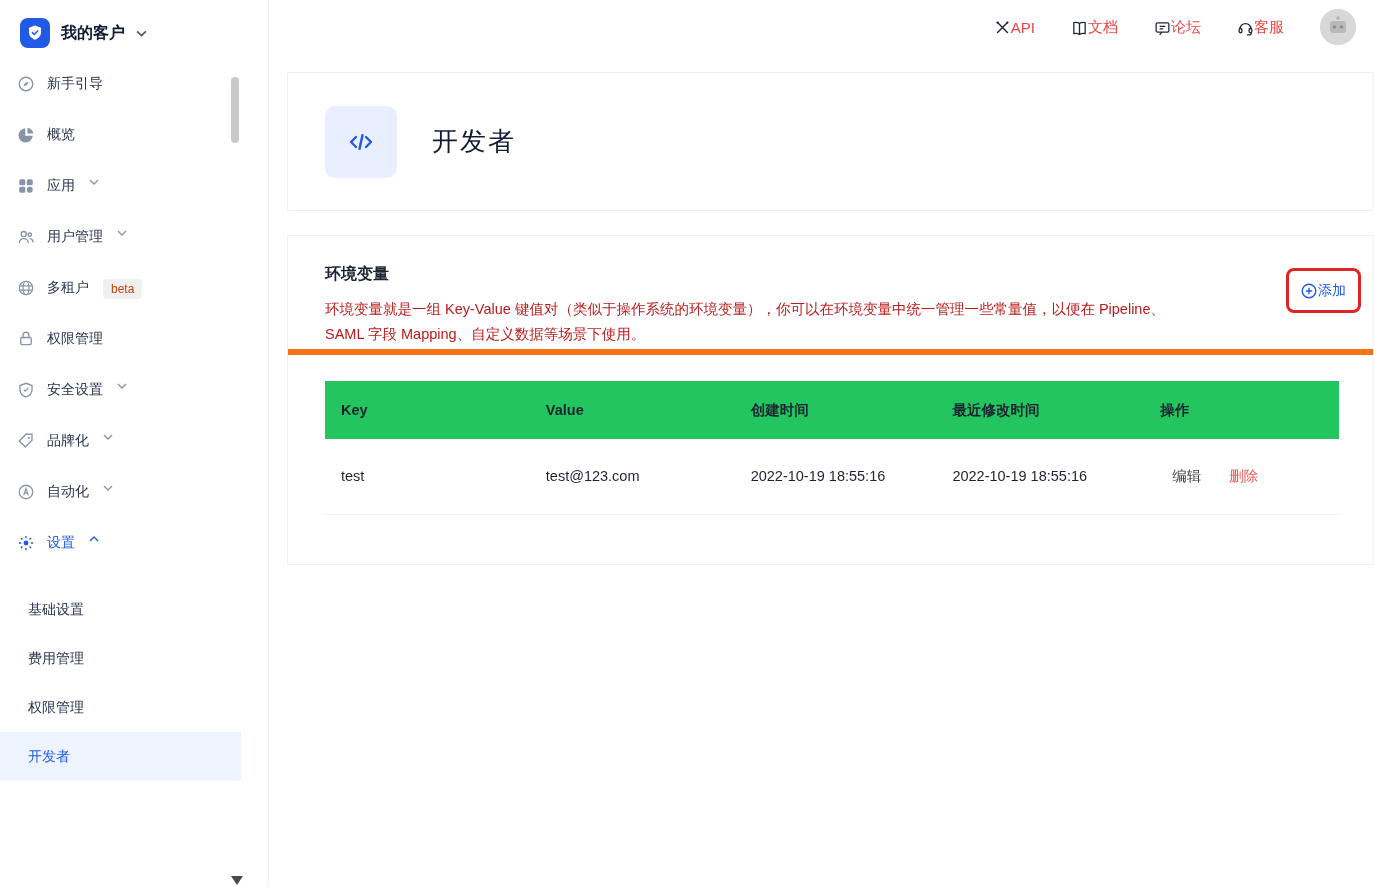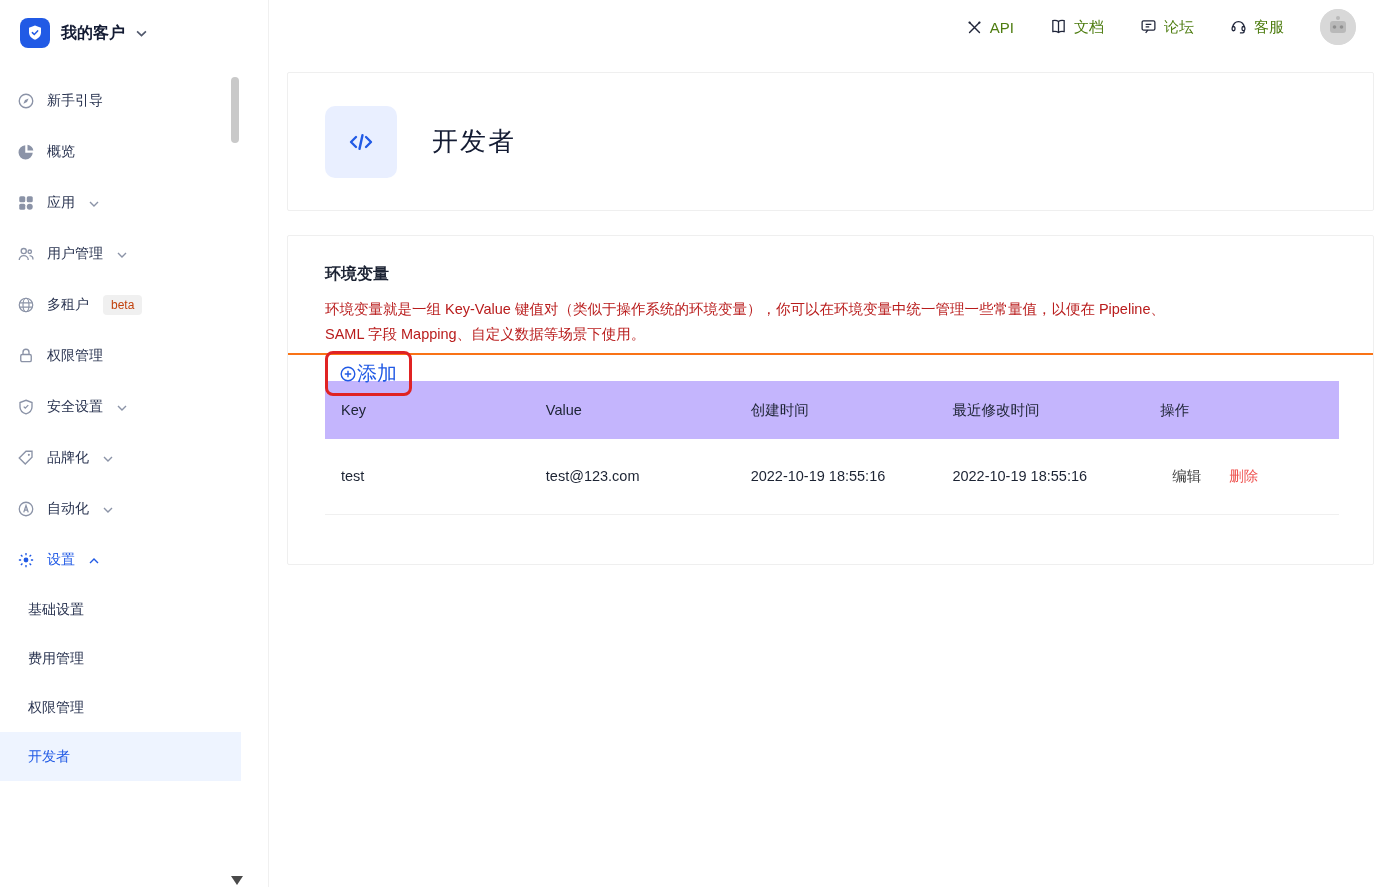--- a/index.html
+++ b/index.html
@@ -8,63 +8,63 @@
   svg { display:block; }
 
   
   .sidebar { position:absolute; left:0; top:0; width:269px; height:887px; background:#fff;
     border-right:1px solid #f0f0f0; }
   .logo-row { height:66px; display:flex; align-items:center; padding-left:20px; gap:11px; cursor:pointer; }
   .logo-badge { width:30px; height:30px; border-radius:8px; background:#215ae5;
     display:flex; align-items:center; justify-content:center; flex:0 0 auto; }
   .logo-text { font-size:16px; font-weight:bold; color:#131b33; }
   .menu { margin-top:9px; }
-  .menu-item { height:51px; display:flex; align-items:center; padding-left:17px; gap:12px;
+  .menu-item { height:51px; display:flex; align-items:flex-start; padding-left:17px; gap:12px;
     font-size:14px; color:#293350; cursor:pointer; }
   .menu-item .mi-icon { width:18px; height:18px; flex:0 0 auto; display:flex; align-items:center; justify-content:center; }
   .menu-item .chev { margin-left:2px; margin-top:2px; }
   .menu-item.active { color:#215ae5; }
   .badge-beta { background:#f0f0f0; color:#c2410c; font-size:12px; line-height:18px;
     padding:1px 8px; border-radius:4px; margin-left:2px; }
   .sub-item { height:49px; display:flex; align-items:center; padding-left:28px;
     font-size:14px; color:#293350; cursor:pointer; width:241px; }
   .sub-item.selected { background:#eef4ff; color:#215ae5; }
   .sb-scroll-thumb { position:absolute; left:231px; top:77px; width:8px; height:66px;
     background:#c9c9c9; border-radius:4px; }
   .sb-scroll-arrow { position:absolute; left:231px; bottom:2px; width:0; height:0;
     border-left:6px solid transparent; border-right:6px solid transparent; border-top:9px solid #4a4a4a; }
 
   
   .top-links { position:absolute; top:0; left:253px; right:0; height:54px;
     display:flex; align-items:center; justify-content:flex-end; gap:36px; padding-right:18px; }
-  .top-link { display:flex; align-items:flex-start; gap:7px; font-size:15px; color:#4d7c0f; cursor:pointer; }
+  .top-link { display:flex; align-items:flex-end; font-size:15px; color:#ef4444; cursor:pointer; }
   .avatar { width:36px; height:36px; border-radius:50%; background:#d8d8d8;
     display:flex; align-items:center; justify-content:center; overflow:hidden; cursor:pointer; }
 
   
   .card1 { position:absolute; left:287px; top:72px; width:1087px; height:139px;
     border:1px solid #efefef; border-radius:2px; background:#fff;
     display:flex; align-items:center; padding-left:37px; gap:35px; }
   .dev-icon-box { width:72px; height:72px; border-radius:10px; background:#e9efff;
     display:flex; align-items:center; justify-content:center; }
   .page-title { font-size:26px; color:#131b33; font-weight:500; letter-spacing:2px; }
 
   .card2 { position:absolute; left:287px; top:235px; width:1087px; height:330px;
     border:1px solid #efefef; border-radius:2px; background:#fff; }
-  .card2-head { height:119px; border-bottom:2px solid #f97316;
-    display:flex; justify-content:space-between; padding:28px 12px 0 37px;flex-direction:column; }
+  .card2-head { height:119px; border-bottom:6px solid #f97316;
+    display:flex; justify-content:space-between; padding:28px 12px 0 37px; }
   .env-title { font-size:16px; font-weight:700; color:#1c2333; }
   .env-desc { margin-top:12px; font-size:14.5px; color:#b91c1c; line-height:25px; max-width:862px; }
   .add-annotation { border:3px solid #e02323; border-radius:8px; height:45px; margin-top:4px;
     padding:0 12px; display:flex; align-items:center; align-self:flex-start; flex:0 0 auto; }
-  .add-button { color:#215ae5; font-size:20px; display:flex; align-items:center; gap:1px; cursor:pointer; white-space:nowrap;justify-content:center; }
+  .add-button { color:#215ae5; font-size:14px; display:flex; align-items:center; gap:1px; cursor:pointer; white-space:nowrap;justify-content:center; }
 
   .table-wrap { padding:26px 34px 0 37px; }
   table { width:100%; border-collapse:collapse; table-layout:fixed; font-size:14.5px; color:#1c2333; }
-  thead th { background:#c4b5fd; height:58px; text-align:left; padding-left:16px; font-weight:400; }
+  thead th { background:#22c55e; height:58px; text-align:left; padding-left:16px; font-weight:700; }
   tbody td { height:75px; border-bottom:1px solid #f0f0f0; padding-left:16px; background:#fff; }
   .act-edit { color:#404040; margin-right:24px; cursor:pointer;margin-left:12px; }
   .act-delete { color:#ef5350; cursor:pointer; }
 </style>
 </head>
 <body>
 
 <div class="sidebar">
   <div class="logo-row">
     <span class="logo-badge">

